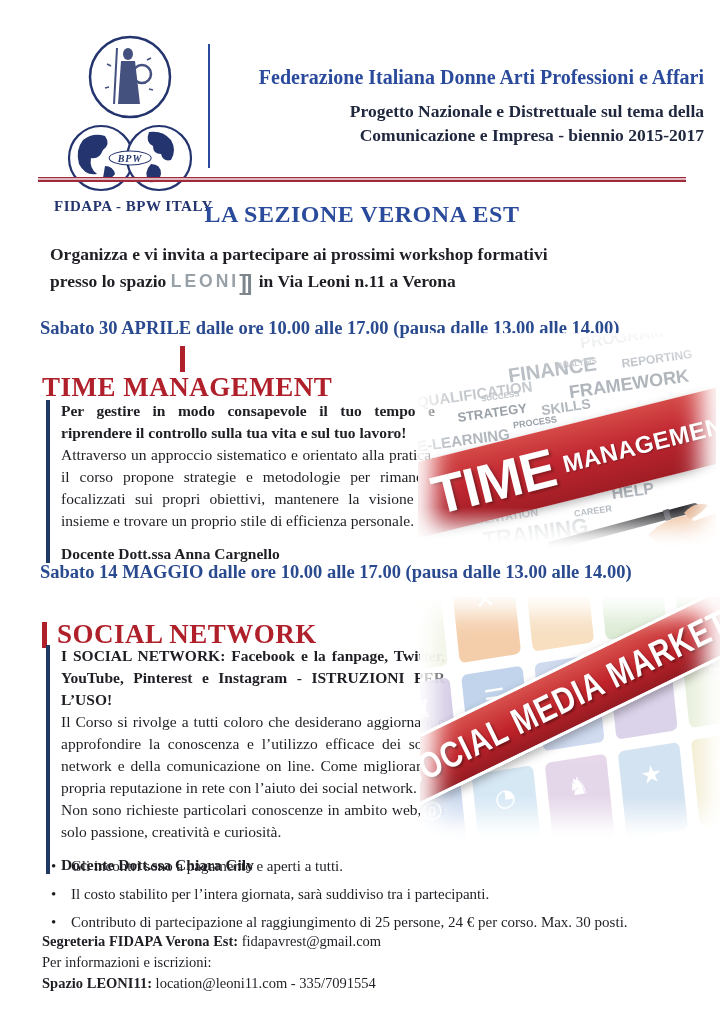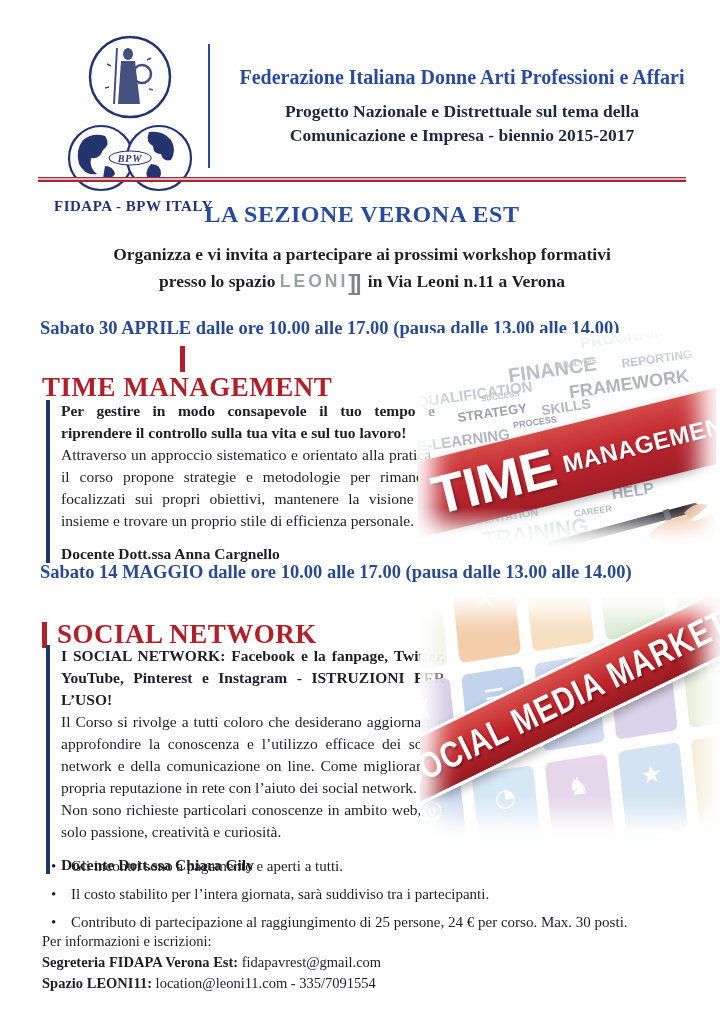--- a/index.html
+++ b/index.html
@@ -9,30 +9,30 @@
   
   .logo{position:absolute;left:54px;top:34px;width:152px;text-align:right;}
   .logo svg{display:block;margin:0 auto;}
   .globes-wrap{position:relative;margin-top:2px;}
   .bpw-label{position:absolute;left:50%;top:50%;transform:translate(-50%,-50%);
              font:italic bold 10px "Liberation Serif",serif;color:#23346e;
              background:#fff;border:1.5px solid #23346e;border-radius:50%;
              padding:1px 8px;letter-spacing:1px;}
   .logo-text{margin-top:4px;font:bold 15px "Liberation Serif",serif;color:#23346e;letter-spacing:.5px;white-space:nowrap;}
   .v-divider{position:absolute;left:208px;top:44px;width:2px;height:124px;background:#2a4a9c;}
-  .header-text{position:absolute;left:220px;top:66px;width:484px;text-align:center;}
+  .header-text{position:absolute;left:220px;top:66px;width:484px;text-align:right;}
   .h-title{font-size:20px;font-weight:bold;color:#2a4a9c;}
   .h-sub{margin-top:10px;font-size:17.5px;font-weight:bold;color:#20283f;line-height:24px;}
   .red-rule{position:absolute;left:38px;top:177px;width:648px;height:5px;
             background:linear-gradient(180deg,#a02a3a 0,#a02a3a 1px,#ddb9bf 1px,#ddb9bf 3px,#a02a3a 3px,#a02a3a 5px);}
 
   
   .sezione-title{position:absolute;left:0;top:201px;width:724px;text-align:center;
                  font-size:24px;font-weight:bold;color:#2a4a9c;letter-spacing:.5px;}
-  .intro{position:absolute;left:50px;top:241px;width:624px;text-align:center;
+  .intro{position:absolute;left:50px;top:241px;width:624px;
          font-size:17.5px;font-weight:bold;color:#1e1e24;line-height:27px;}
   .leoni{font-family:"Liberation Sans",sans-serif;font-weight:600;color:#98a0a8;letter-spacing:3px;}
   .leoni-br{font-family:"Liberation Sans",sans-serif;font-weight:bold;color:#7d858d;
             font-size:1.3em;letter-spacing:-2px;vertical-align:-3px;margin-right:4px;}
 
   
   .date-line{position:absolute;left:40px;font-size:18.5px;font-weight:bold;color:#2a4a8f;white-space:nowrap;}
   .w-title{position:absolute;left:42px;display:flex;align-items:center;
            font-size:27px;font-weight:bold;color:#b0202a;letter-spacing:.5px;}
   .tbar{display:inline-block;width:5px;height:26px;background:#b0202a;margin-right:10px;}
@@ -265,24 +265,24 @@
     <div class="img-fade"></div>
   </div>
 
   <ul class="bullets">
     <li>Gli incontri sono a pagamento e aperti a tutti.</li>
     <li>Il costo stabilito per l’intera giornata, sarà suddiviso tra i partecipanti.</li>
     <li>Contributo di partecipazione al raggiungimento di 25 persone, 24 € per corso. Max. 30 posti.</li>
   </ul>
 
   <div class="footer">
-    <div>Per informazioni e iscrizioni:</div>
     <div>
       <b>Segreteria FIDAPA Verona Est:</b>
       <span>fidapavrest@gmail.com</span>
     </div>
+    <div>Per informazioni e iscrizioni:</div>
     <div>
       <b>Spazio LEONI11:</b>
       <span>location@leoni11.com - 335/7091554</span>
     </div>
   </div>
 
 </div>
 
 </body></html>

